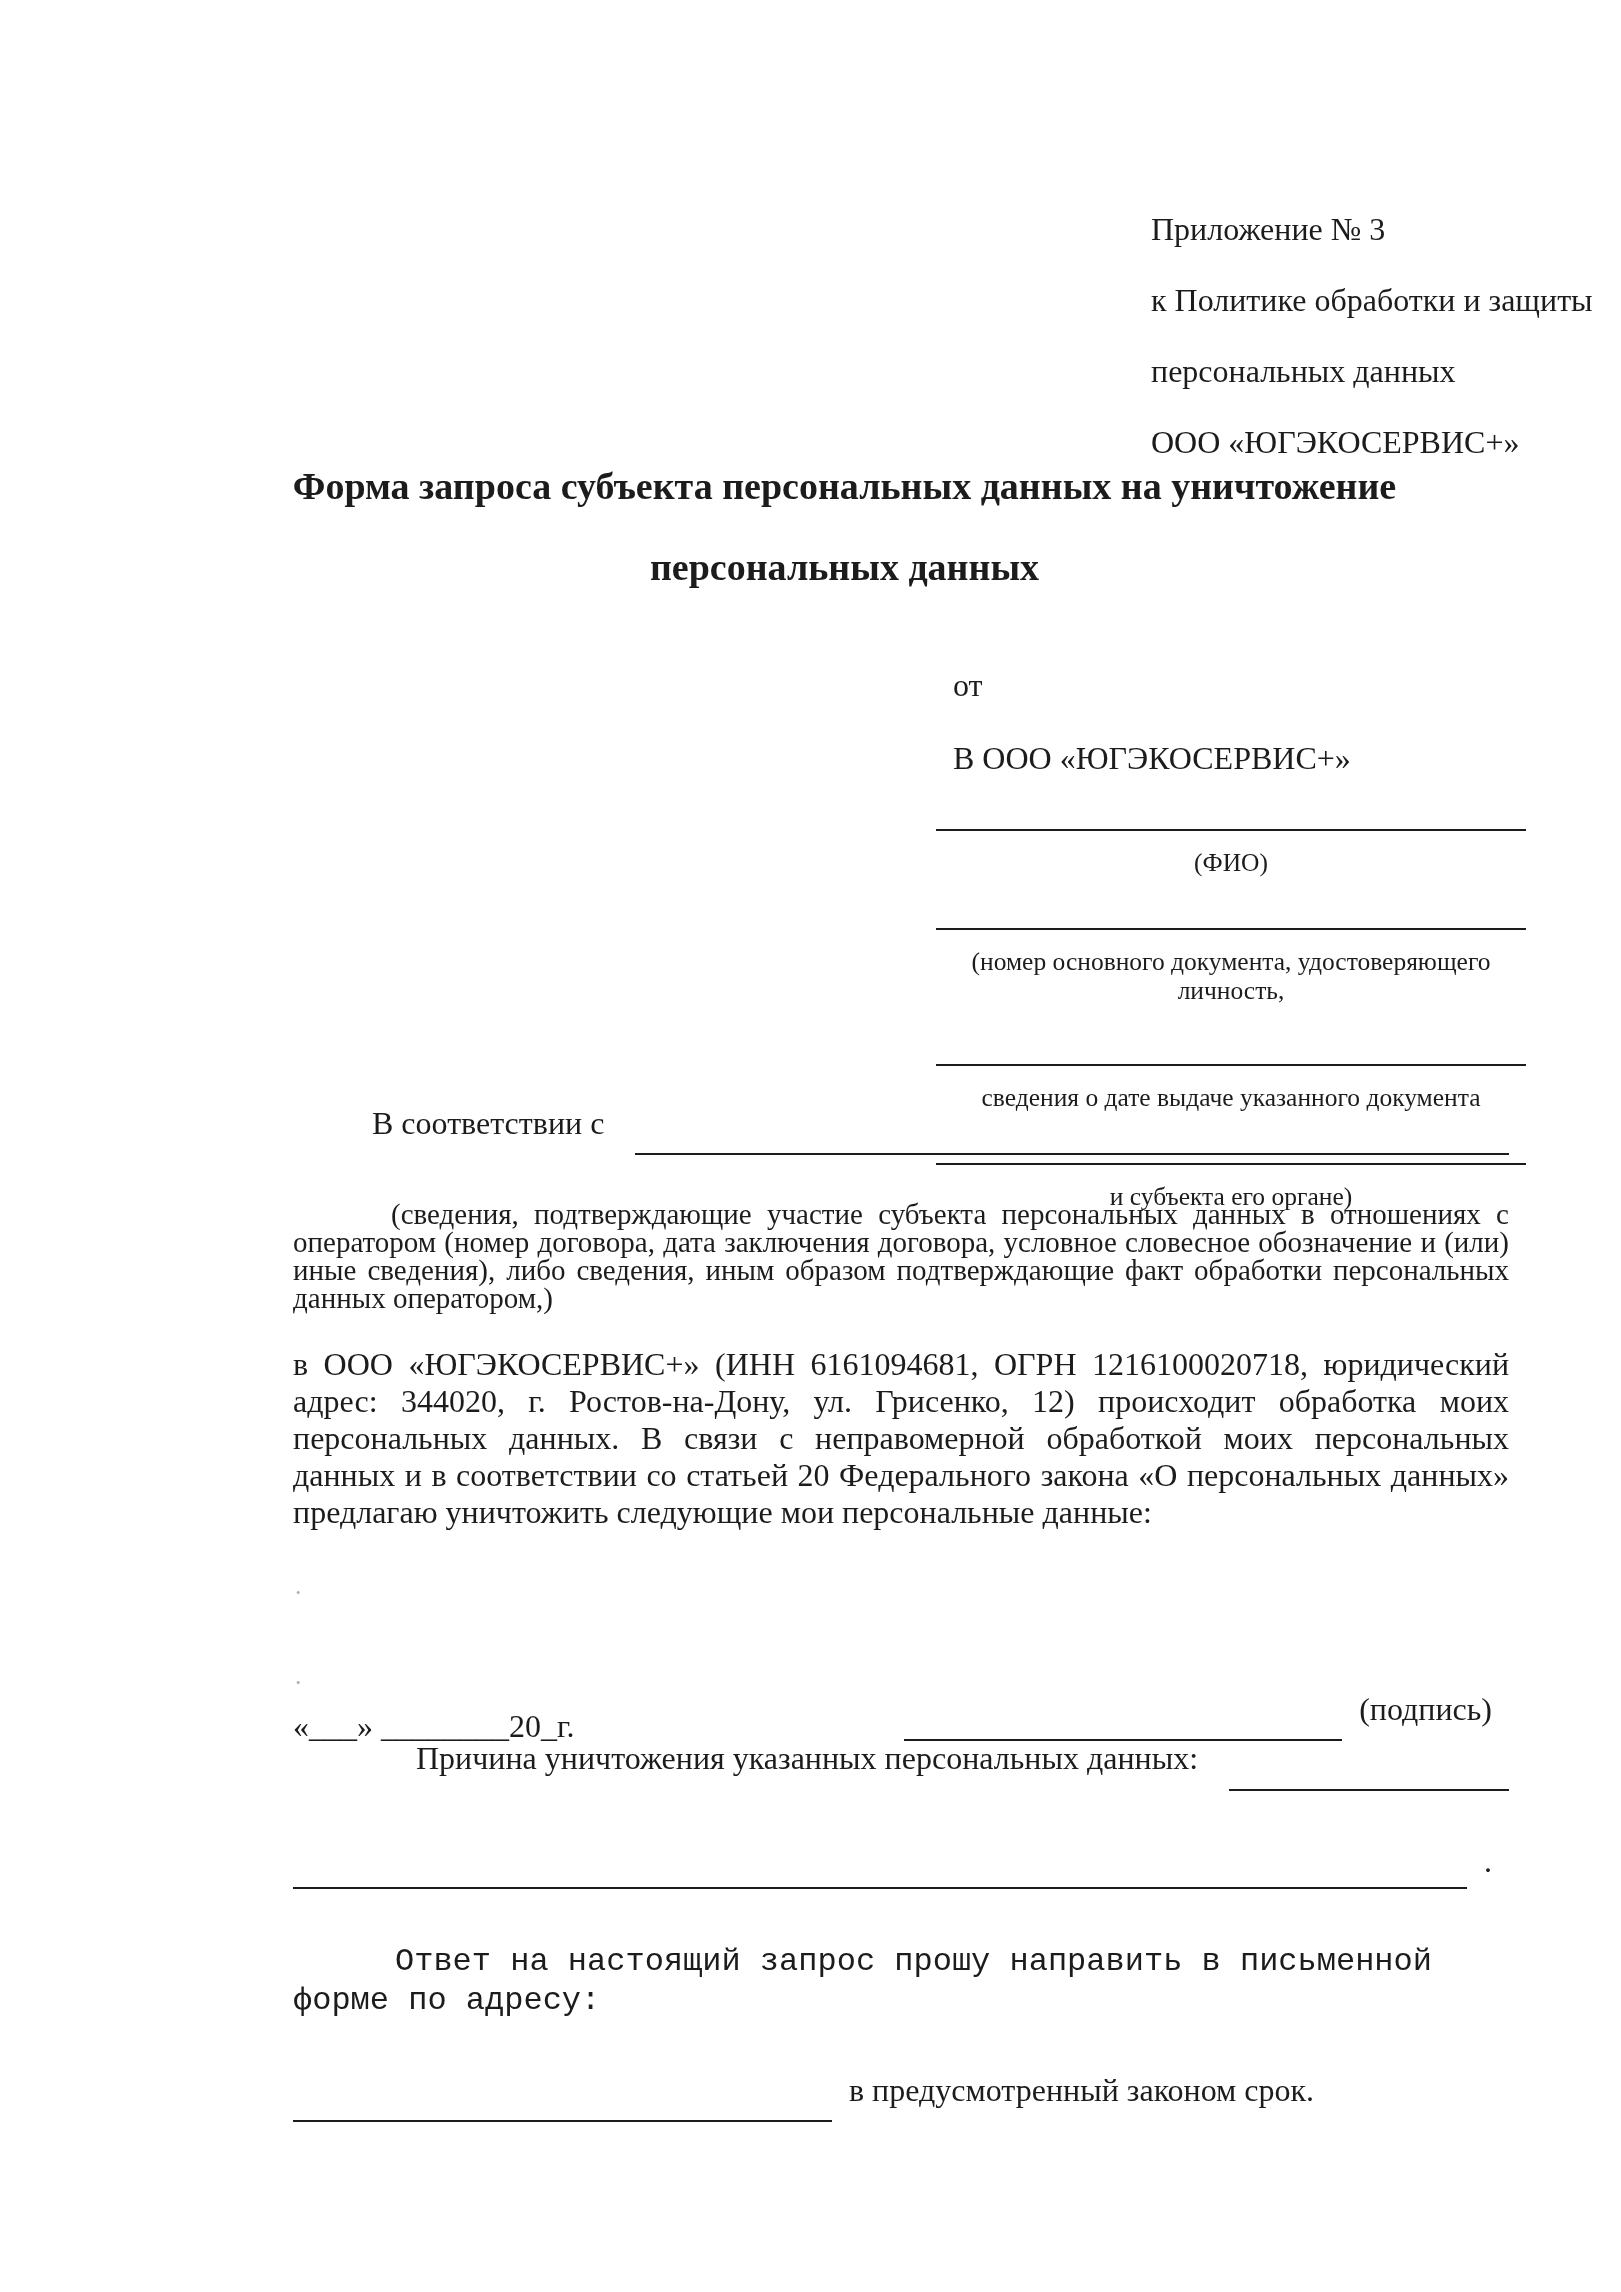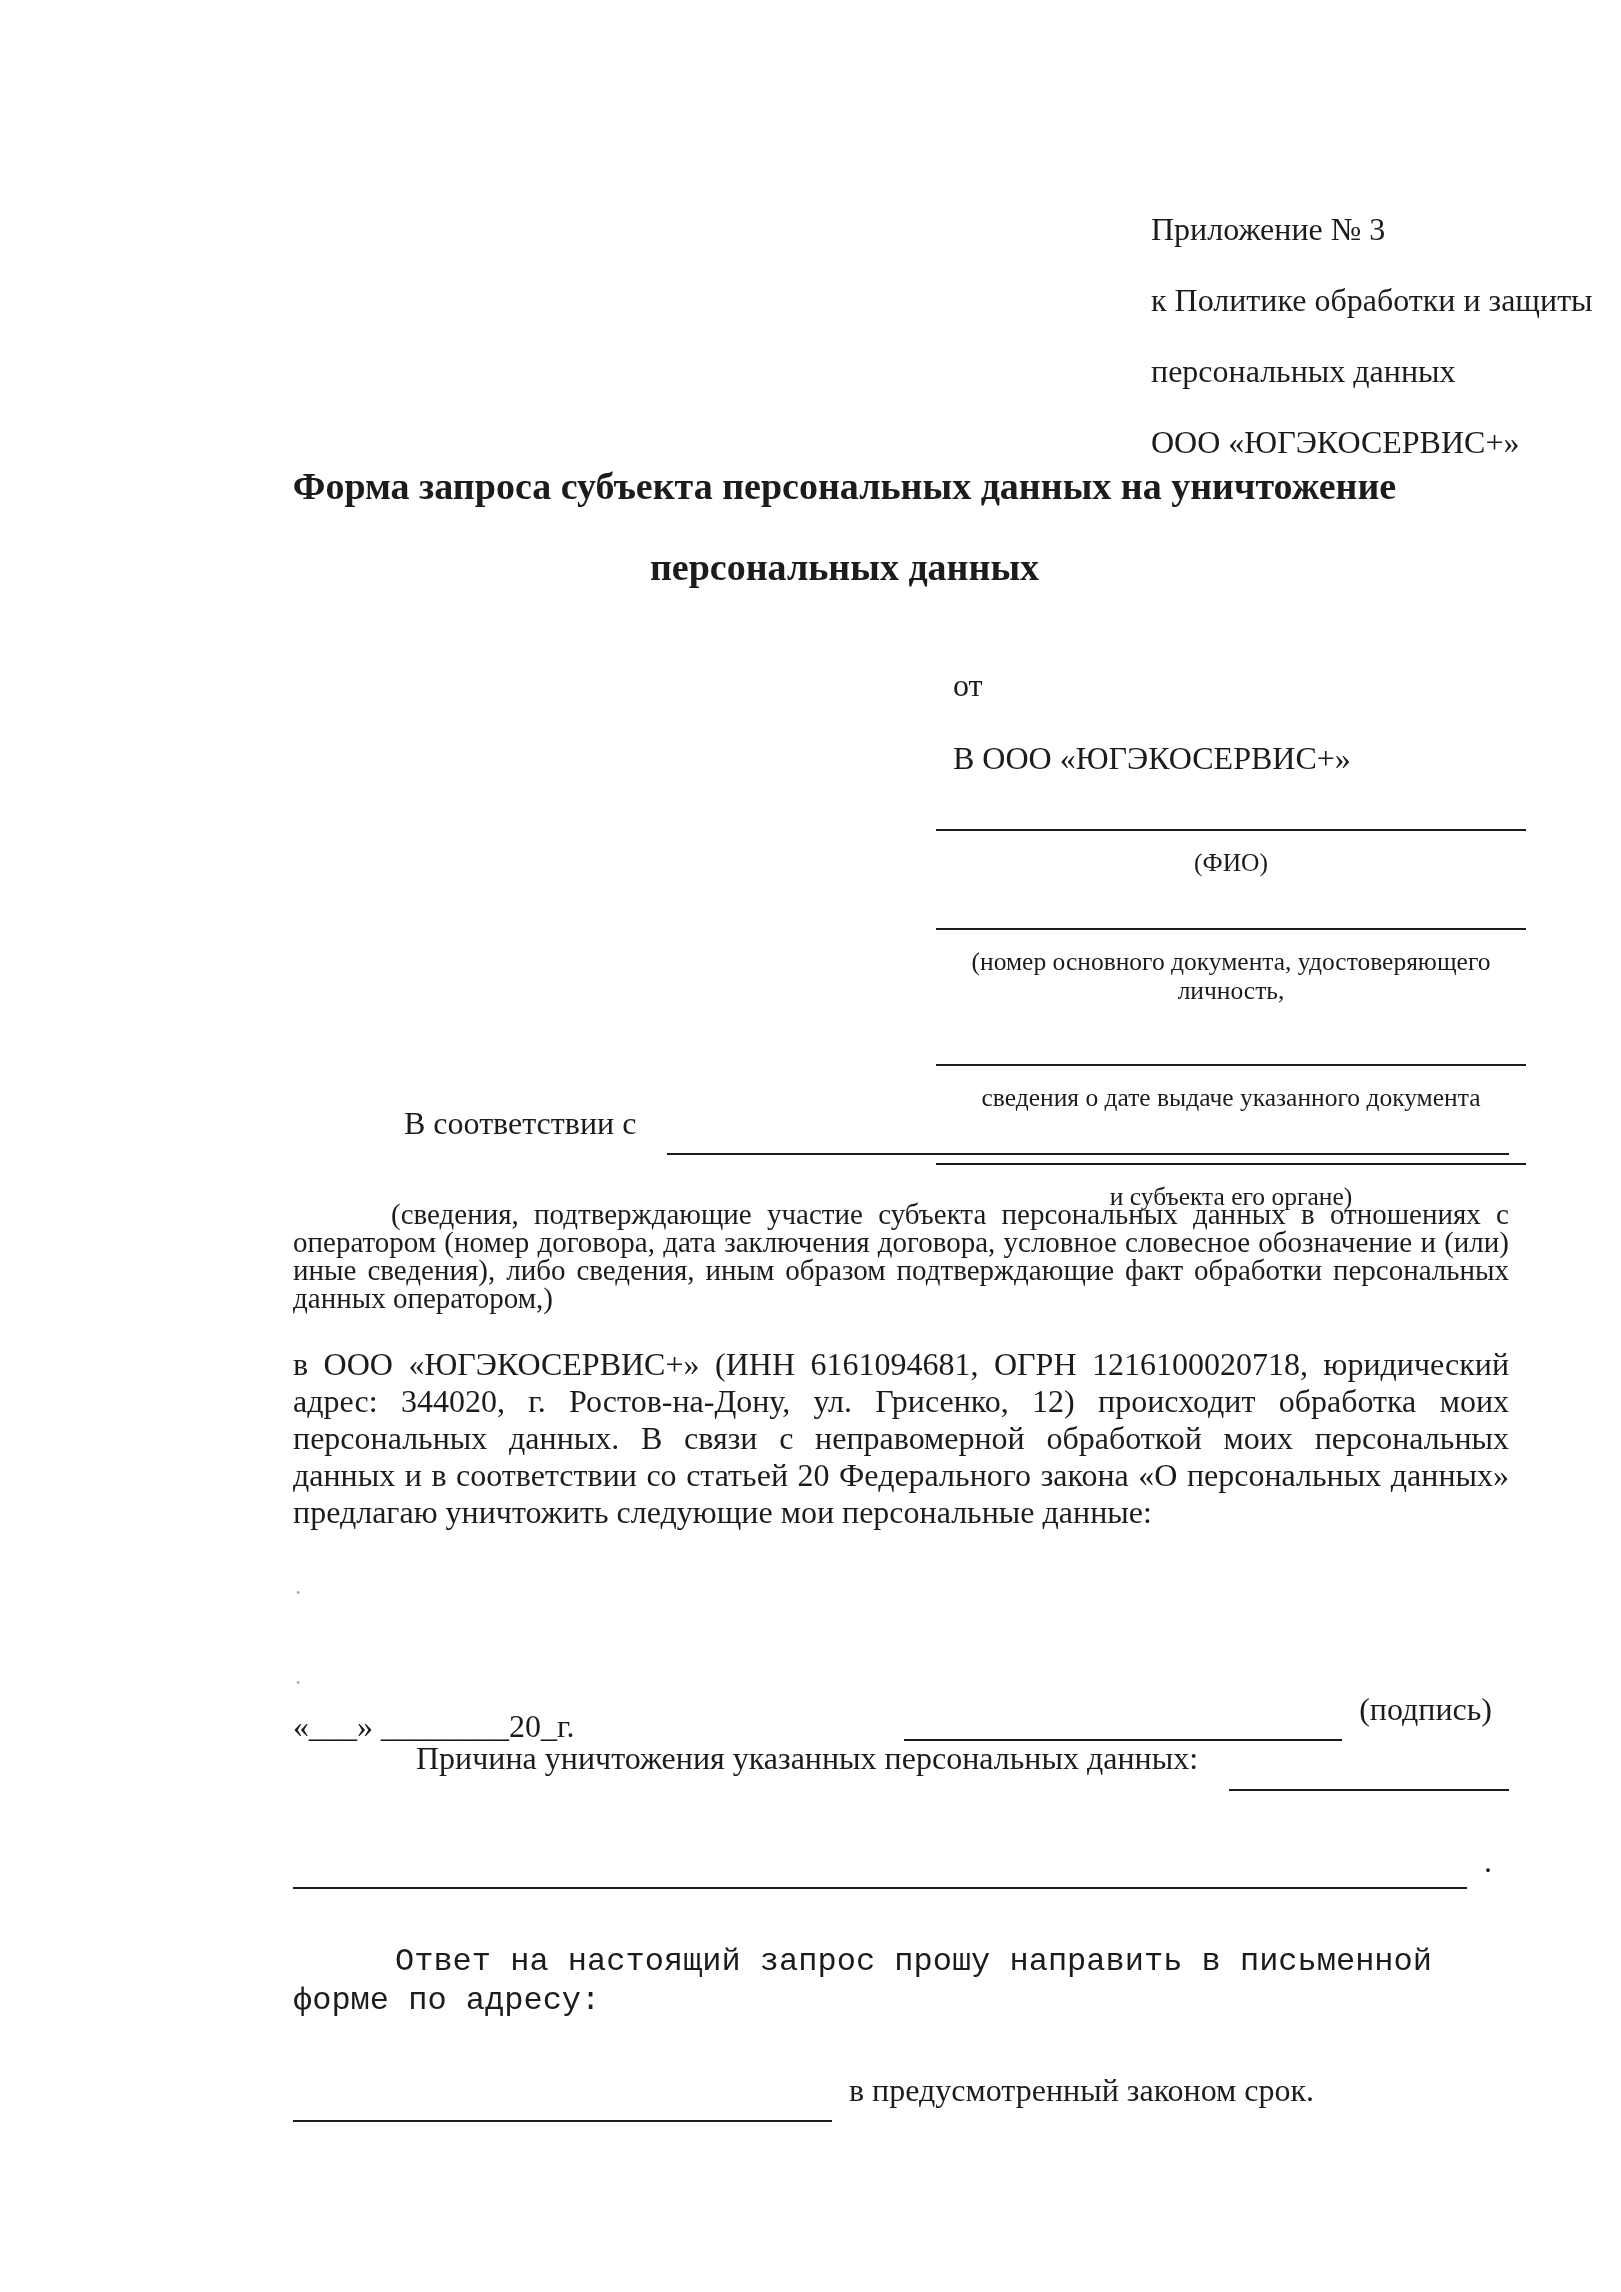--- a/index.html
+++ b/index.html
@@ -58,21 +58,21 @@
 
   
   .main {
     position: absolute;
     left: 225px;
     top: 1019px;
     width: 1284px;
     font-size: 32px;
   }
   .intro-row { display: flex; align-items: flex-end; line-height: 39px; }
-  .intro-prefix { margin-left: 94px; white-space: nowrap; }
+  .intro-prefix { margin-left: 62px; white-space: nowrap; }
   .fill-line {
     flex: 1 1 auto;
     border-bottom: 2.9px solid #1c1c1c;
     margin-left: 13.7px;
     margin-bottom: 4.9px;
     min-width: 29px;
   }
   .note {
     margin-top: 5.9px;
     font-size: 29px;

